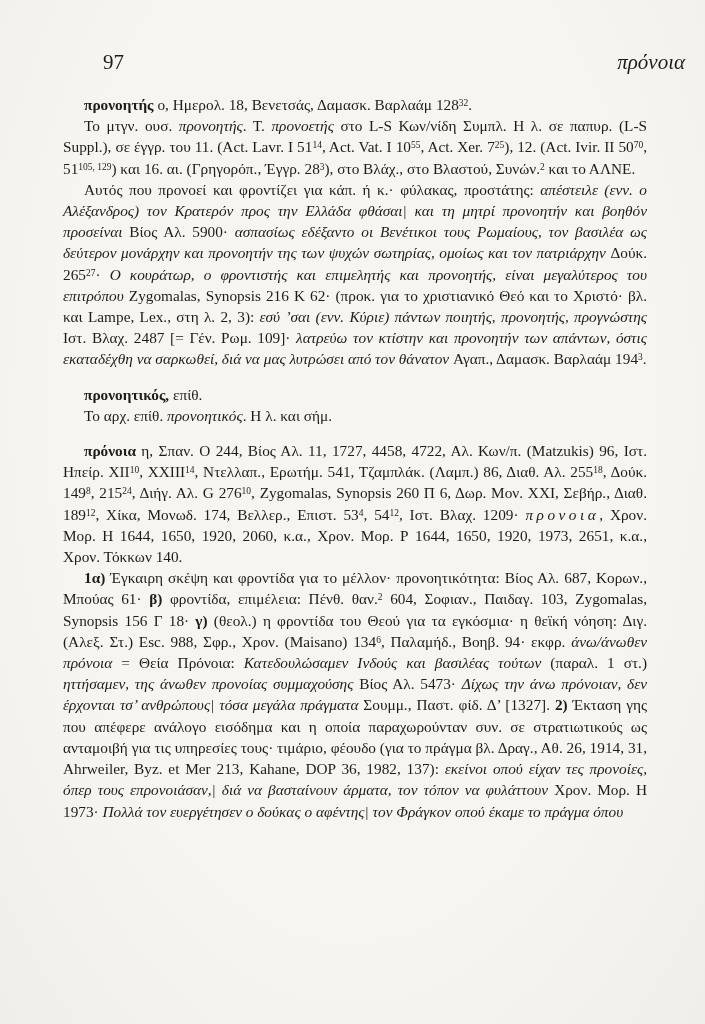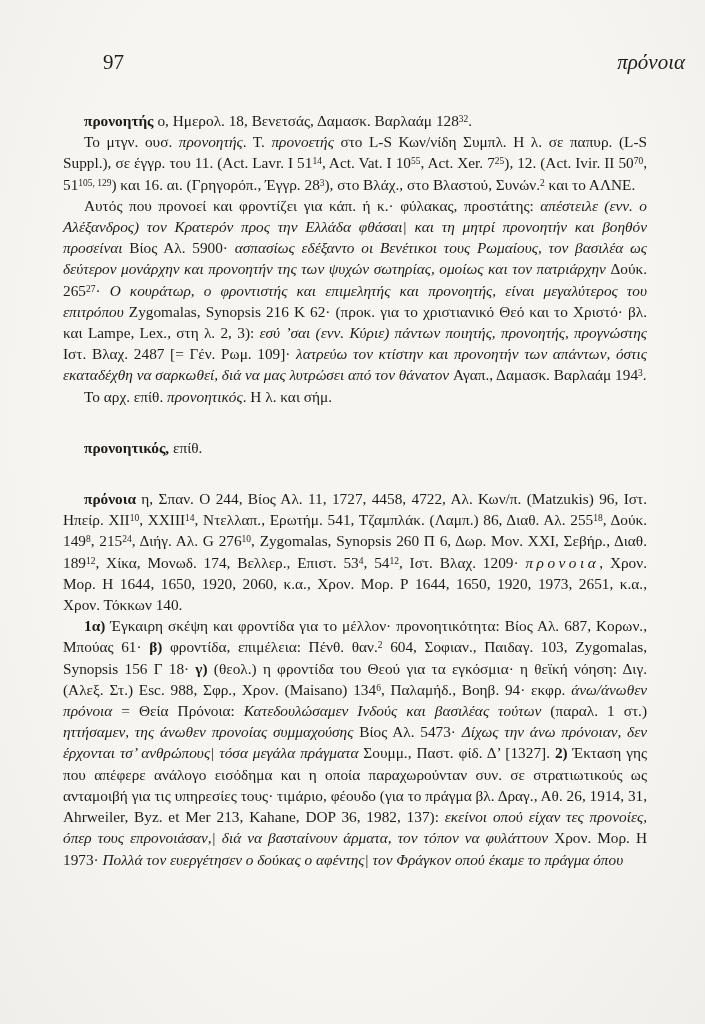--- a/index.html
+++ b/index.html
@@ -35,21 +35,21 @@
     position: absolute;
     top: 80px;
     left: 63px;
     width: 584px;
     font-size: 15.3px;
     line-height: 21.2px;
     text-align: justify;
   }
   p.para { margin: 0; }
   p.para.indent { text-indent: 21px; }
-  p.para.gap { margin-top: 30px; }
+  p.para.gap { margin-top: 14px; }
   .s-r { font-style: normal; }
   .s-i { font-style: italic; }
   .s-b { font-weight: bold; }
   .s-isp { font-style: italic; letter-spacing: 3.5px; }
   sup.s-sup {
     font-size: 0.62em;
     line-height: 0;
     vertical-align: 0.38em;
     letter-spacing: 0;
   }
@@ -59,18 +59,18 @@
 
 <div class="page">
   <div class="header">
     <span class="pagenum">97</span>
     <span class="runtitle">πρόνοια</span>
   </div>
   <div class="bodytext">
       <p class="para gap indent"><span class="s-b">προνοητής</span><span class="s-r"> ο, Ημερολ. 18, Βενετσάς, Δαμασκ. Βαρλαάμ 128</span><sup class="s-sup">32</sup><span class="s-r">.</span></p>
       <p class="para indent"><span class="s-r">Το μτγν. ουσ. </span><span class="s-i">προνοητής</span><span class="s-r">. Τ. </span><span class="s-i">προνοετής</span><span class="s-r"> στο L-S Κων/νίδη Συμπλ. Η λ. σε παπυρ. (L-S Suppl.), σε έγγρ. του 11. (Act. Lavr. I 51</span><sup class="s-sup">14</sup><span class="s-r">, Act. Vat. I 10</span><sup class="s-sup">55</sup><span class="s-r">, Act. Xer. 7</span><sup class="s-sup">25</sup><span class="s-r">), 12. (Act. Ivir. II 50</span><sup class="s-sup">70</sup><span class="s-r">, 51</span><sup class="s-sup">105, 129</sup><span class="s-r">) και 16. αι. (Γρηγορόπ., Έγγρ. 28</span><sup class="s-sup">3</sup><span class="s-r">), στο Βλάχ., στο Βλαστού, Συνών.</span><sup class="s-sup">2</sup><span class="s-r"> και το ΑΛΝΕ.</span></p>
       <p class="para indent"><span class="s-r">Αυτός που προνοεί και φροντίζει για κάπ. ή κ.· φύλακας, προστάτης: </span><span class="s-i">απέστειλε (ενν. ο Αλέξανδρος) τον Κρατερόν προς την Ελλάδα φθάσαι| και τη μητρί προνοητήν και βοηθόν προσείναι </span><span class="s-r">Βίος Αλ. 5900· </span><span class="s-i">ασπασίως εδέξαντο οι Βενέτικοι τους Ρωμαίους, τον βασιλέα ως δεύτερον μονάρχην και προνοητήν της των ψυχών σωτηρίας, ομοίως και τον πατριάρχην </span><span class="s-r">Δούκ. 265</span><sup class="s-sup">27</sup><span class="s-r">· </span><span class="s-i">Ο κουράτωρ, ο φροντιστής και επιμελητής και προνοητής, είναι μεγαλύτερος του επιτρόπου </span><span class="s-r">Zygomalas, Synopsis 216 K 62· (προκ. για το χριστιανικό Θεό και το Χριστό· βλ. και Lampe, Lex., στη λ. 2, 3): </span><span class="s-i">εσύ ’σαι (ενν. Κύριε) πάντων ποιητής, προνοητής, προγνώστης </span><span class="s-r">Ιστ. Βλαχ. 2487 [= Γέν. Ρωμ. 109]· </span><span class="s-i">λατρεύω τον κτίστην και προνοητήν των απάντων, όστις εκαταδέχθη να σαρκωθεί, διά να μας λυτρώσει από τον θάνατον </span><span class="s-r">Αγαπ., Δαμασκ. Βαρλαάμ 194</span><sup class="s-sup">3</sup><span class="s-r">.</span></p>
+      <p class="para gap indent"><span class="s-b">προνοητικός,</span><span class="s-r"> επίθ.</span></p>
       <p class="para indent"><span class="s-r">Το αρχ. επίθ. </span><span class="s-i">προνοητικός</span><span class="s-r">. Η λ. και σήμ.</span></p>
-      <p class="para gap indent"><span class="s-b">προνοητικός,</span><span class="s-r"> επίθ.</span></p>
       <p class="para gap indent"><span class="s-b">πρόνοια</span><span class="s-r"> η, Σπαν. Ο 244, Βίος Αλ. 11, 1727, 4458, 4722, Αλ. Κων/π. (Matzukis) 96, Ιστ. Ηπείρ. XII</span><sup class="s-sup">10</sup><span class="s-r">, XXIII</span><sup class="s-sup">14</sup><span class="s-r">, Ντελλαπ., Ερωτήμ. 541, Τζαμπλάκ. (Λαμπ.) 86, Διαθ. Αλ. 255</span><sup class="s-sup">18</sup><span class="s-r">, Δούκ. 149</span><sup class="s-sup">8</sup><span class="s-r">, 215</span><sup class="s-sup">24</sup><span class="s-r">, Διήγ. Αλ. G 276</span><sup class="s-sup">10</sup><span class="s-r">, Zygomalas, Synopsis 260 Π 6, Δωρ. Μον. XXI, Σεβήρ., Διαθ. 189</span><sup class="s-sup">12</sup><span class="s-r">, Χίκα, Μονωδ. 174, Βελλερ., Επιστ. 53</span><sup class="s-sup">4</sup><span class="s-r">, 54</span><sup class="s-sup">12</sup><span class="s-r">, Ιστ. Βλαχ. 1209· </span><span class="s-isp">προνοια</span><span class="s-r">, Χρον. Μορ. Η 1644, 1650, 1920, 2060, κ.α., Χρον. Μορ. Ρ 1644, 1650, 1920, 1973, 2651, κ.α., Χρον. Τόκκων 140.</span></p>
       <p class="para indent"><span class="s-b">1α)</span><span class="s-r"> Έγκαιρη σκέψη και φροντίδα για το μέλλον· προνοητικότητα: Βίος Αλ. 687, Κορων., Μπούας 61· </span><span class="s-b">β)</span><span class="s-r"> φροντίδα, επιμέλεια: Πένθ. θαν.</span><sup class="s-sup">2</sup><span class="s-r"> 604, Σοφιαν., Παιδαγ. 103, Zygomalas, Synopsis 156 Γ 18· </span><span class="s-b">γ)</span><span class="s-r"> (θεολ.) η φροντίδα του Θεού για τα εγκόσμια· η θεϊκή νόηση: Διγ. (Αλεξ. Στ.) Esc. 988, Σφρ., Χρον. (Maisano) 134</span><sup class="s-sup">6</sup><span class="s-r">, Παλαμήδ., Βοηβ. 94· εκφρ. </span><span class="s-i">άνω/άνωθεν πρόνοια</span><span class="s-r"> = Θεία Πρόνοια: </span><span class="s-i">Κατεδουλώσαμεν Ινδούς και βασιλέας τούτων </span><span class="s-r">(παραλ. 1 στ.) </span><span class="s-i">ηττήσαμεν, της άνωθεν προνοίας συμμαχούσης </span><span class="s-r">Βίος Αλ. 5473· </span><span class="s-i">Δίχως την άνω πρόνοιαν, δεν έρχονται τσ’ ανθρώπους| τόσα μεγάλα πράγματα </span><span class="s-r">Σουμμ., Παστ. φίδ. Δ’ [1327]. </span><span class="s-b">2)</span><span class="s-r"> Έκταση γης που απέφερε ανάλογο εισόδημα και η οποία παραχωρούνταν συν. σε στρατιωτικούς ως ανταμοιβή για τις υπηρεσίες τους· τιμάριο, φέουδο (για το πράγμα βλ. Δραγ., Αθ. 26, 1914, 31, Ahrweiler, Byz. et Mer 213, Kahane, DOP 36, 1982, 137): </span><span class="s-i">εκείνοι οπού είχαν τες προνοίες, όπερ τους επρονοιάσαν,| διά να βασταίνουν άρματα, τον τόπον να φυλάττουν </span><span class="s-r">Χρον. Μορ. Η 1973· </span><span class="s-i">Πολλά τον ευεργέτησεν ο δούκας ο αφέντης| τον Φράγκον οπού έκαμε το πράγμα όπου</span></p>
     </div>
 </div>
 
 </body></html>

